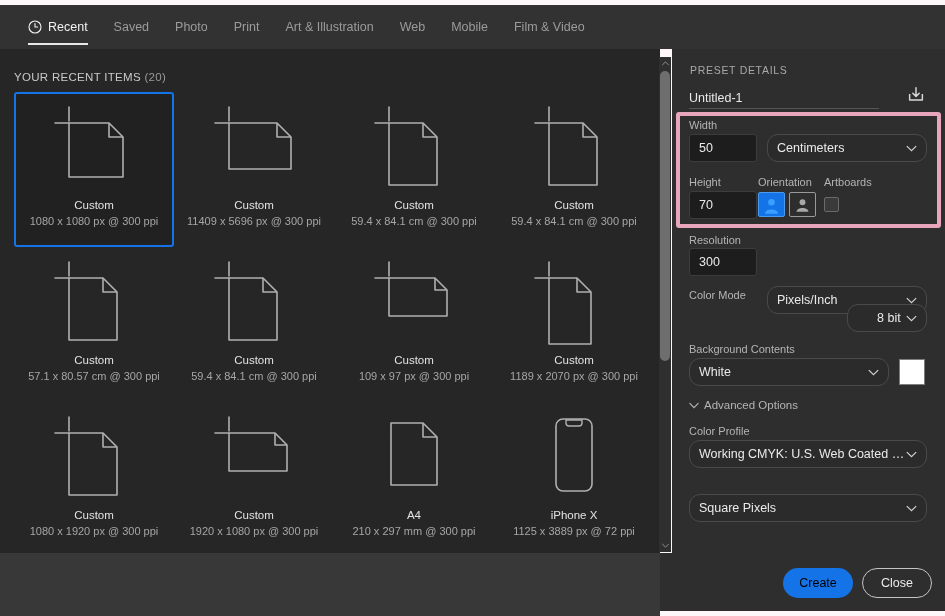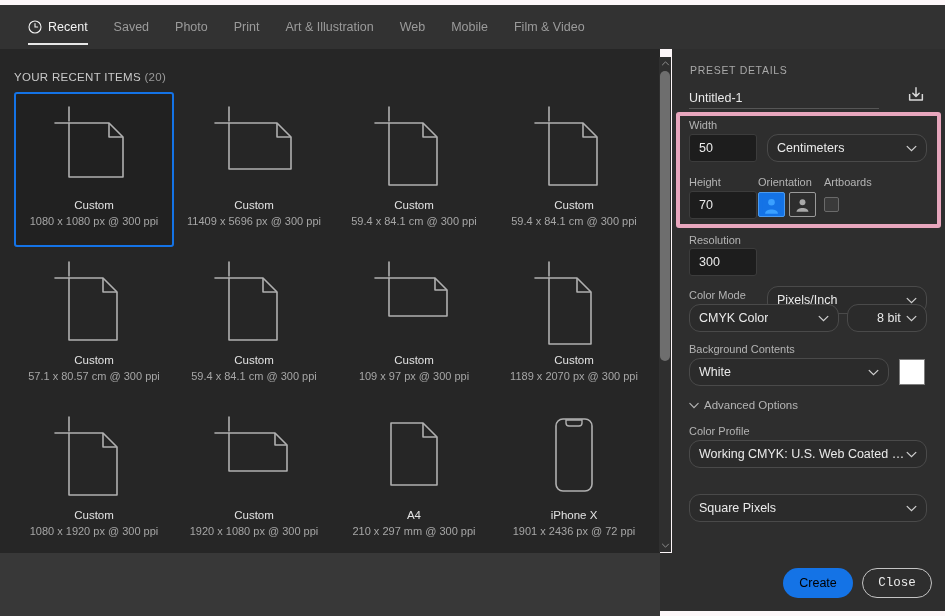--- a/index.html
+++ b/index.html
@@ -229,21 +229,21 @@
     color: #000000; font-size: 12.5px;
     font-family: "Liberation Sans", sans-serif;
     cursor: pointer;
   }
   .btn-close {
     position: absolute; left: 862px; top: 568px;
     width: 70px; height: 30px;
     background: transparent;
     border: 1px solid #c4c4c4; border-radius: 15px;
     color: #ececec; font-size: 12.5px;
-    font-family: Liberation Mono, monospace;
+    font-family: Liberation Sans, sans-serif;
     cursor: pointer;
   }
 </style>
 </head>
 <body>
 
 <div id="app">
 
   <div class="tabbar">
     <div class="tab active">
@@ -405,21 +405,21 @@
           <div class="card-sub">210 x 297 mm @ 300 ppi</div>
         </div>
         <div class="card">
           <div class="thumb">
             <svg viewBox="0 0 110 90" width="110" height="90">
               <rect x="37" y="8" width="36" height="72" rx="7" ry="7" fill="none" stroke="#b0b0b0" stroke-width="1.6"></rect>
               <path d="M47 9 h16 v3 a3 3 0 0 1 -3 3 h-10 a3 3 0 0 1 -3 -3 Z" fill="none" stroke="#b0b0b0" stroke-width="1.4"></path>
             </svg>
           </div>
           <div class="card-title">iPhone X</div>
-          <div class="card-sub">1901 x 2436 px @ 72 ppi</div>
+          <div class="card-sub">1125 x 3889 px @ 72 ppi</div>
         </div>
       </div>
   </div>
 
   <div class="scrollbar">
     <div class="sb-arrow up">
       <svg viewBox="0 0 10 6" width="9" height="5">
           <path d="M1 5 L5 1 L9 5" fill="none" stroke="#8d8d8d" stroke-width="1.2"></path>
         </svg>
     </div>
@@ -490,28 +490,20 @@
     <div class="sel" style="left:95px; top:199px; width:160px;margin-top:38px;">
       <span class="txt">Pixels/Inch</span>
       <span class="chev">
         <svg viewBox="0 0 12 8" width="11" height="7">
             <path d="M1 1.5 L6 6.5 L11 1.5" fill="none" stroke="#d0d0d0" stroke-width="1.4" stroke-linecap="round"></path>
           </svg>
       </span>
     </div>
 
     <div class="fld-label" style="left:17px; top:240px;">Color Mode</div>
-    <div class="sel" style="left:17px; top:255px; width:150px;">
-      <span class="txt">CMYK Color</span>
-      <span class="chev">
-        <svg viewBox="0 0 12 8" width="11" height="7">
-            <path d="M1 1.5 L6 6.5 L11 1.5" fill="none" stroke="#d0d0d0" stroke-width="1.4" stroke-linecap="round"></path>
-          </svg>
-      </span>
-    </div>
     <div class="sel" style="left:175px; top:255px; width:80px;padding-left:29px;">
       <span class="txt">8 bit</span>
       <span class="chev">
         <svg viewBox="0 0 12 8" width="11" height="7">
             <path d="M1 1.5 L6 6.5 L11 1.5" fill="none" stroke="#d0d0d0" stroke-width="1.4" stroke-linecap="round"></path>
           </svg>
       </span>
     </div>
 
     <div class="fld-label" style="left:17px; top:294px;">Background Contents</div>

